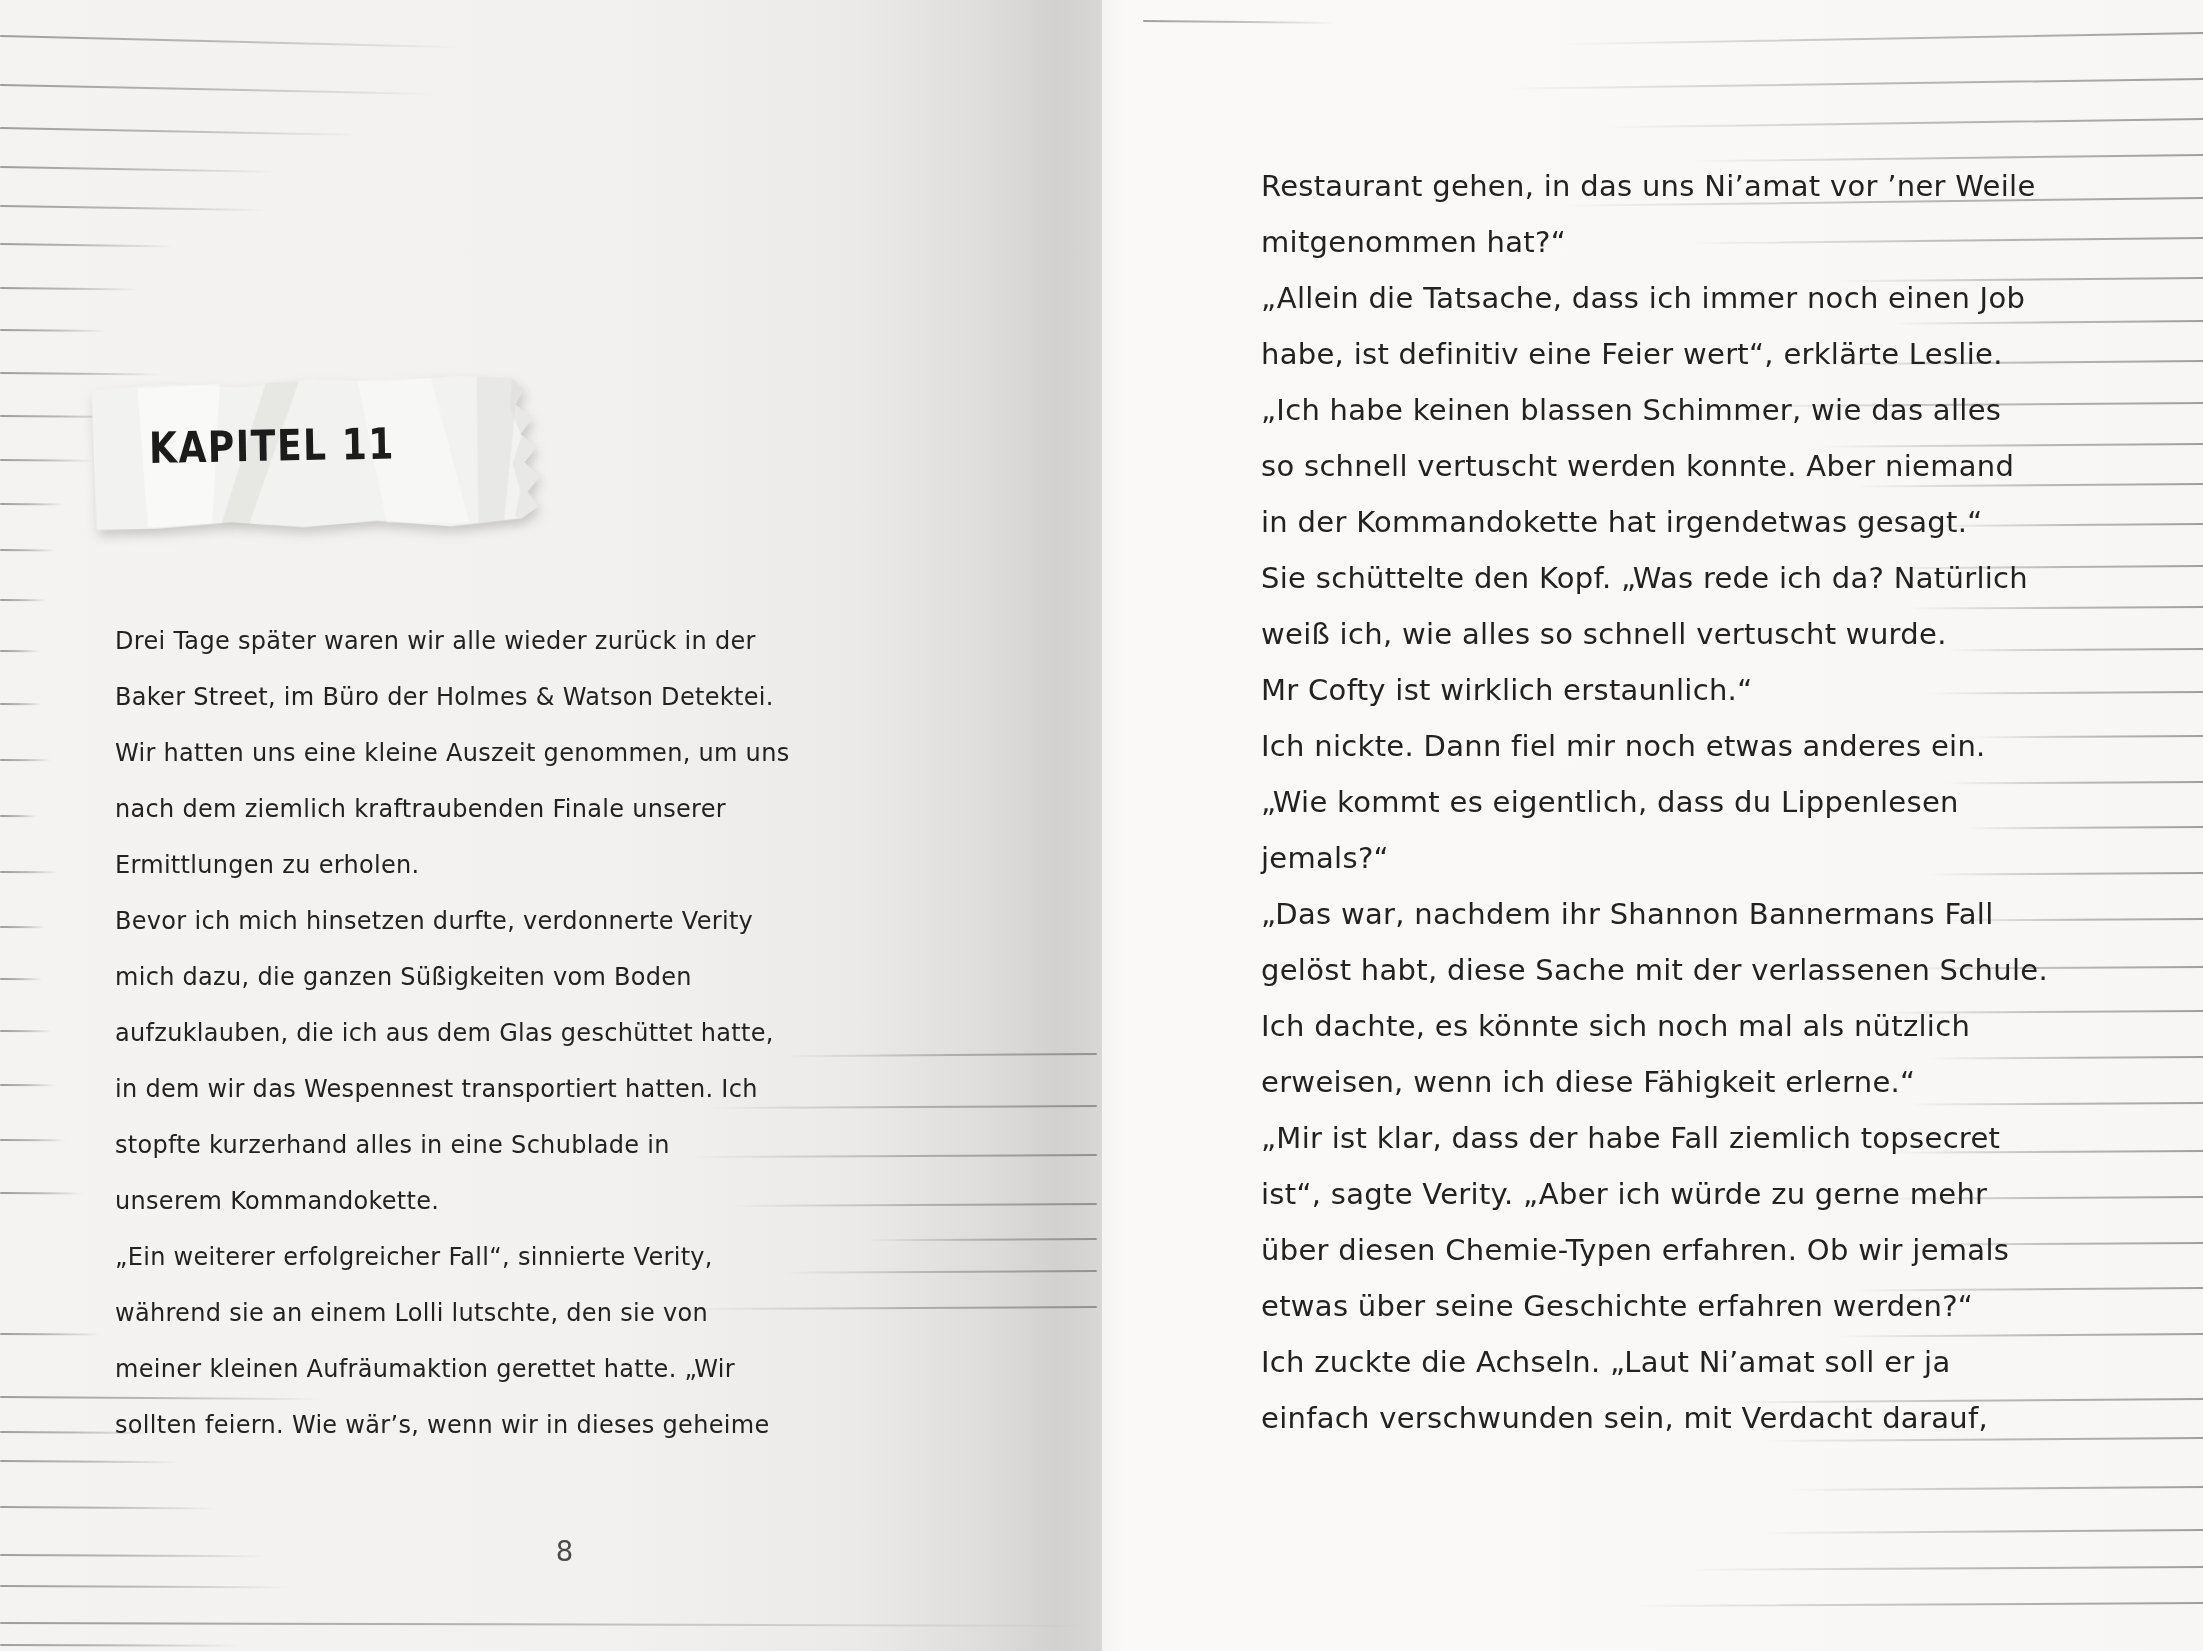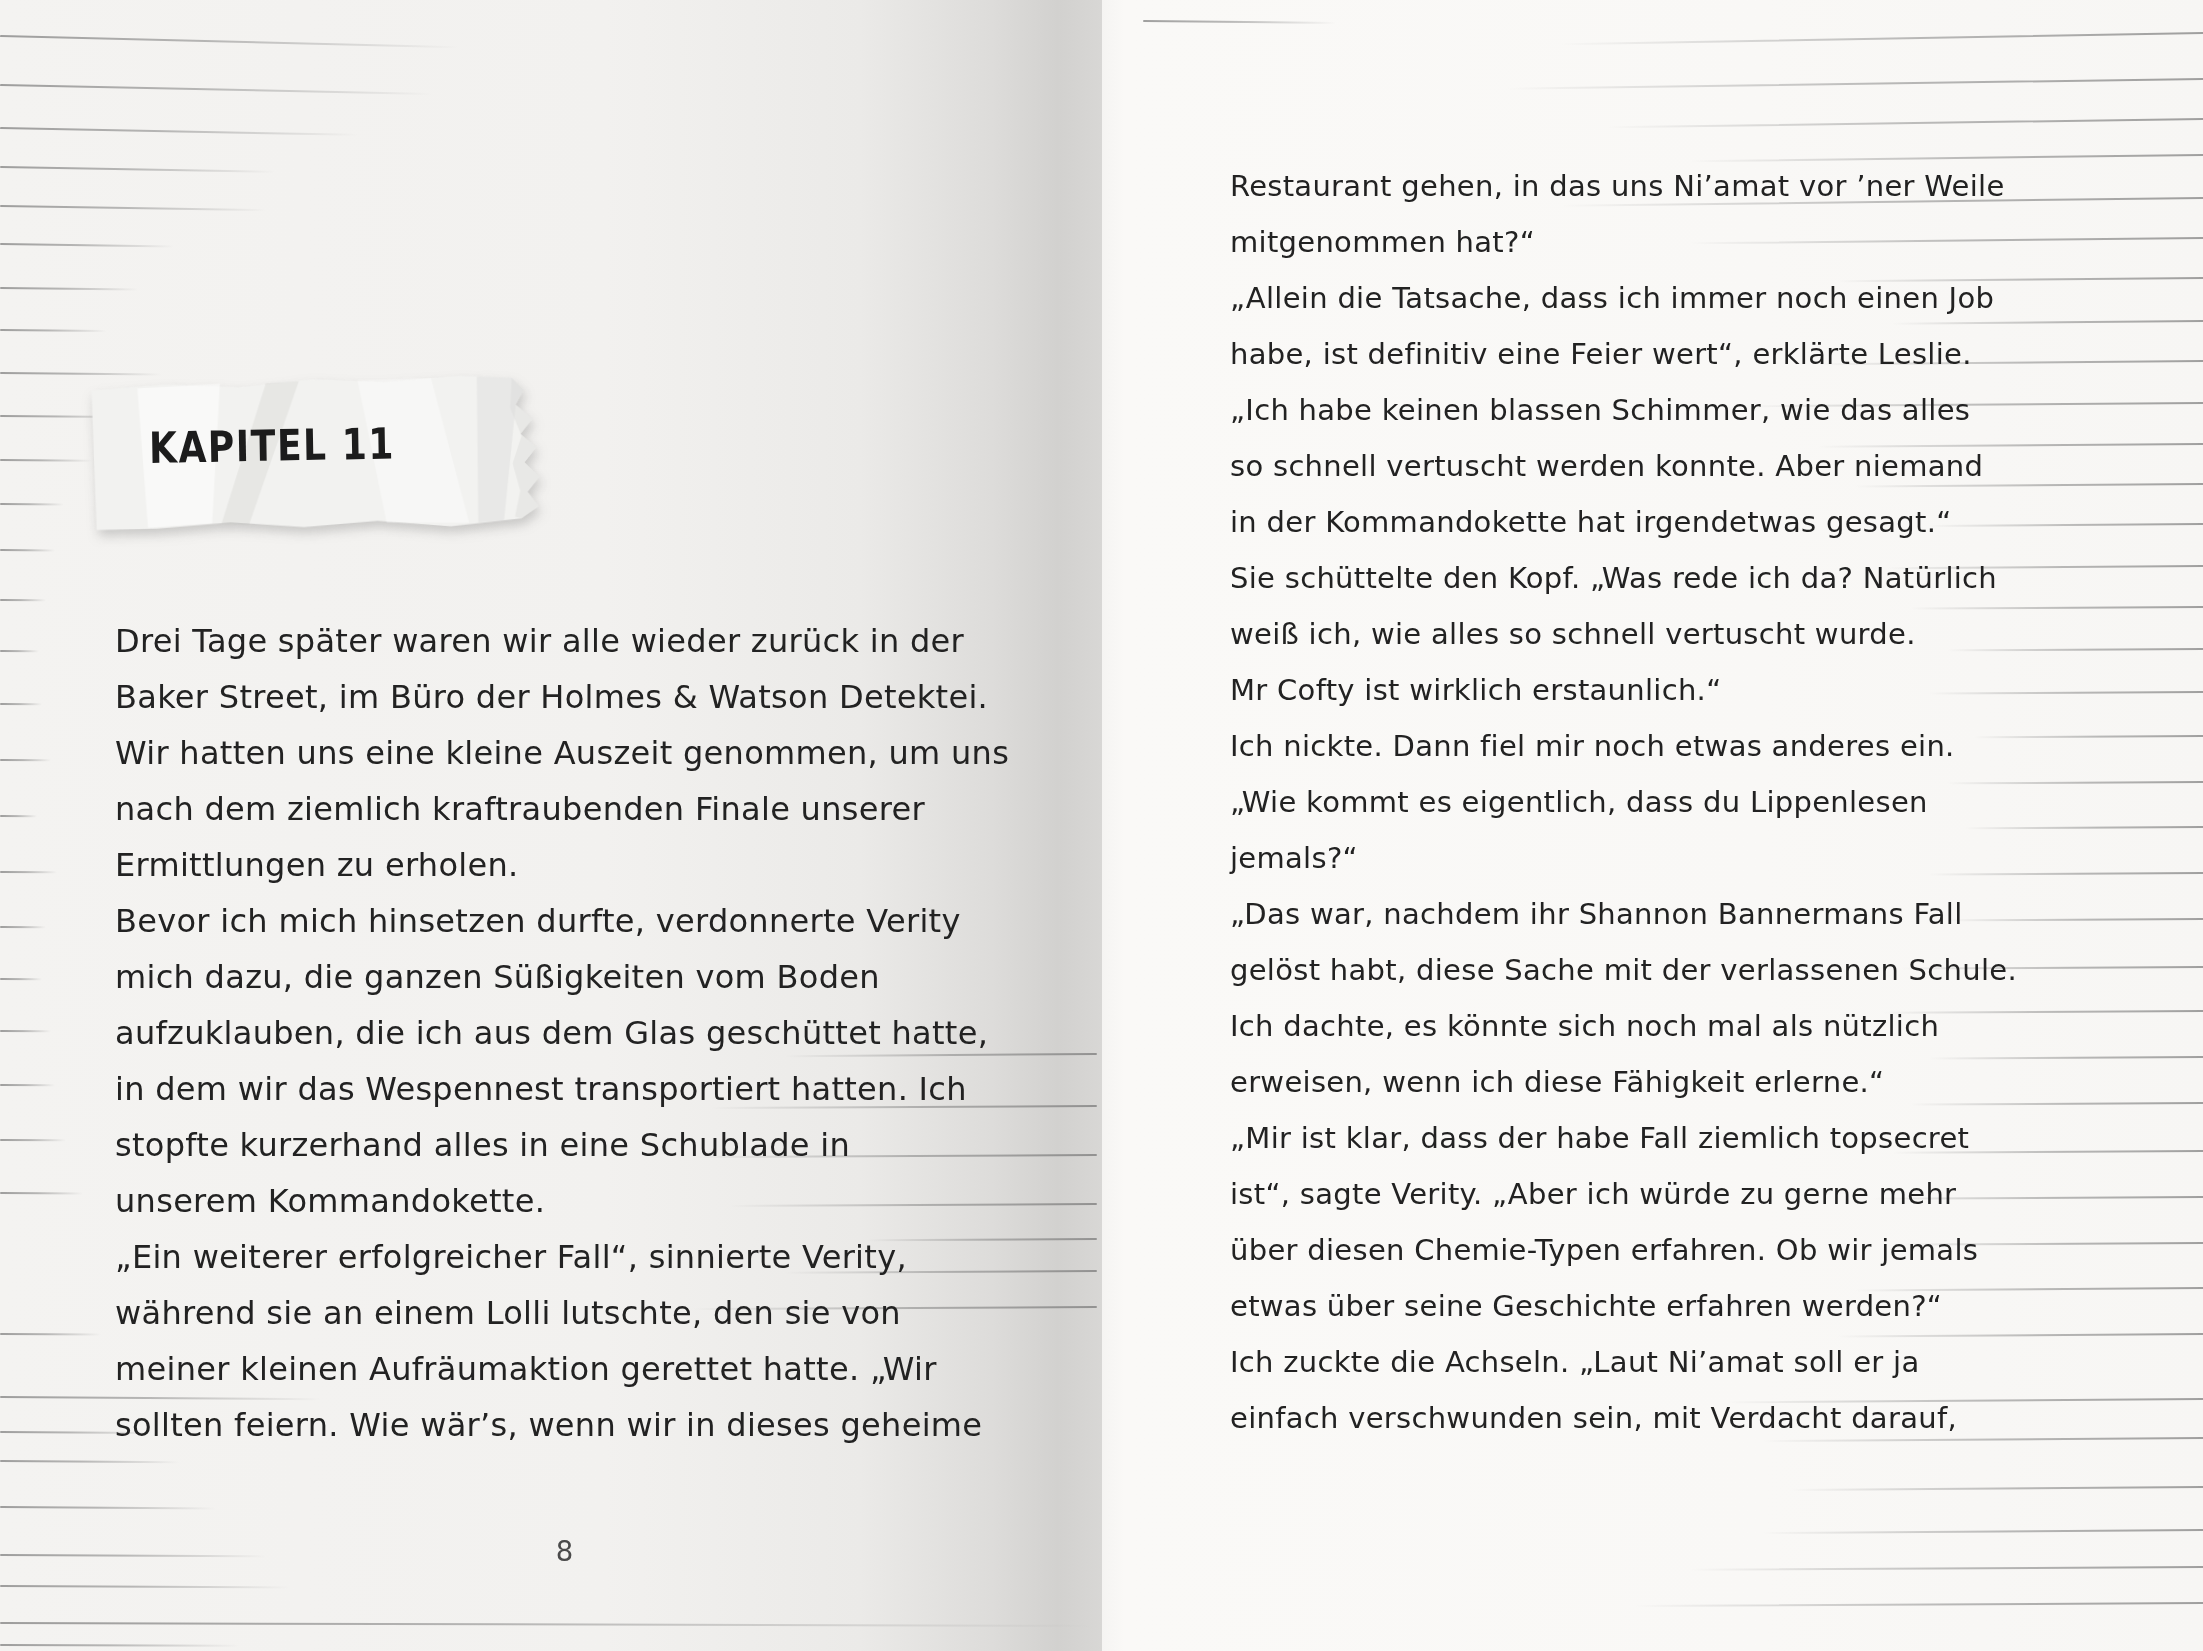--- a/index.html
+++ b/index.html
@@ -40,22 +40,22 @@
     font-weight:900;font-size:43px;letter-spacing:1.8px;
     color:var(--heading-text,#1c1c1c);
     transform:scaleX(.84) rotate(-0.4deg);transform-origin:left center;
     white-space:nowrap;
   }
   .body-text{
     position:absolute;color:var(--body-text,#222);
     letter-spacing:0.3px;white-space:nowrap;
   }
   .body-text .line{height:56px;line-height:56px;}
-  .left-text{left:115px;top:613px;width:927px;font-size:32px;}
-  .right-text{left:128px;top:158px;width:845px;font-size:29px;}
+  .left-text{left:115px;top:613px;width:927px;font-size:24px;}
+  .right-text{left:159px;top:158px;width:845px;font-size:29px;}
   .pagenum{
     position:absolute;width:55px;text-align:center;
     font-size:27.5px;color:var(--page-number,#4a4a4a);
   }
   .pagenum.left-num{left:537px;top:1535px;}
 </style>
 </head>
 <body>
 
 <div class="spread">

